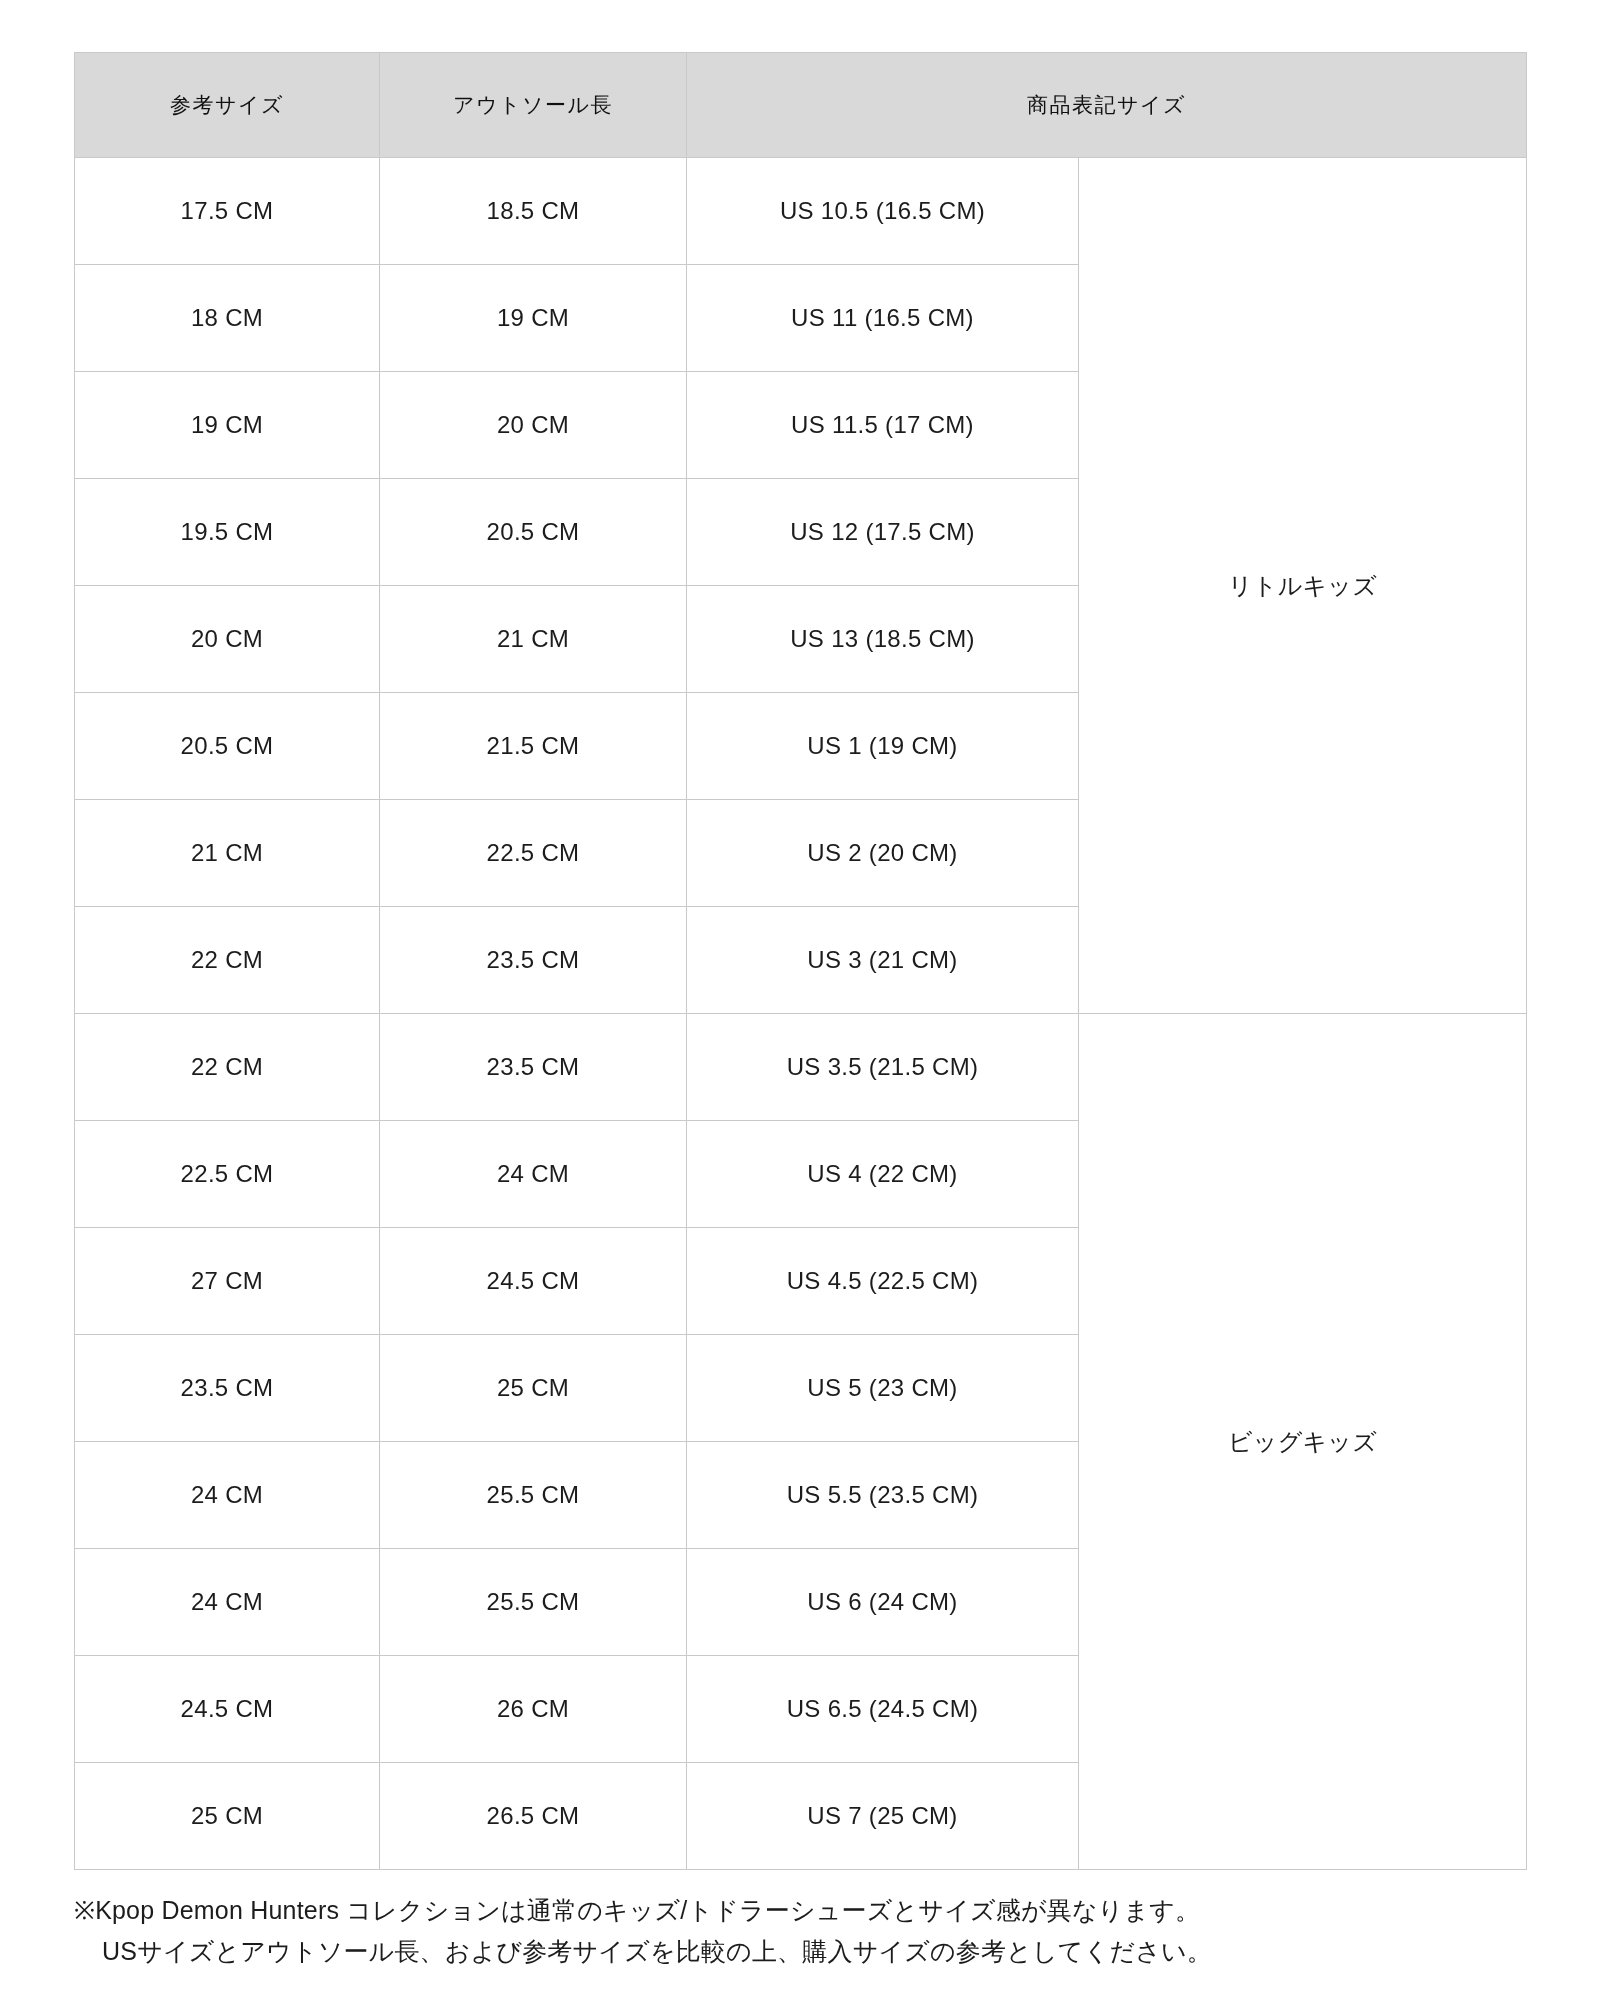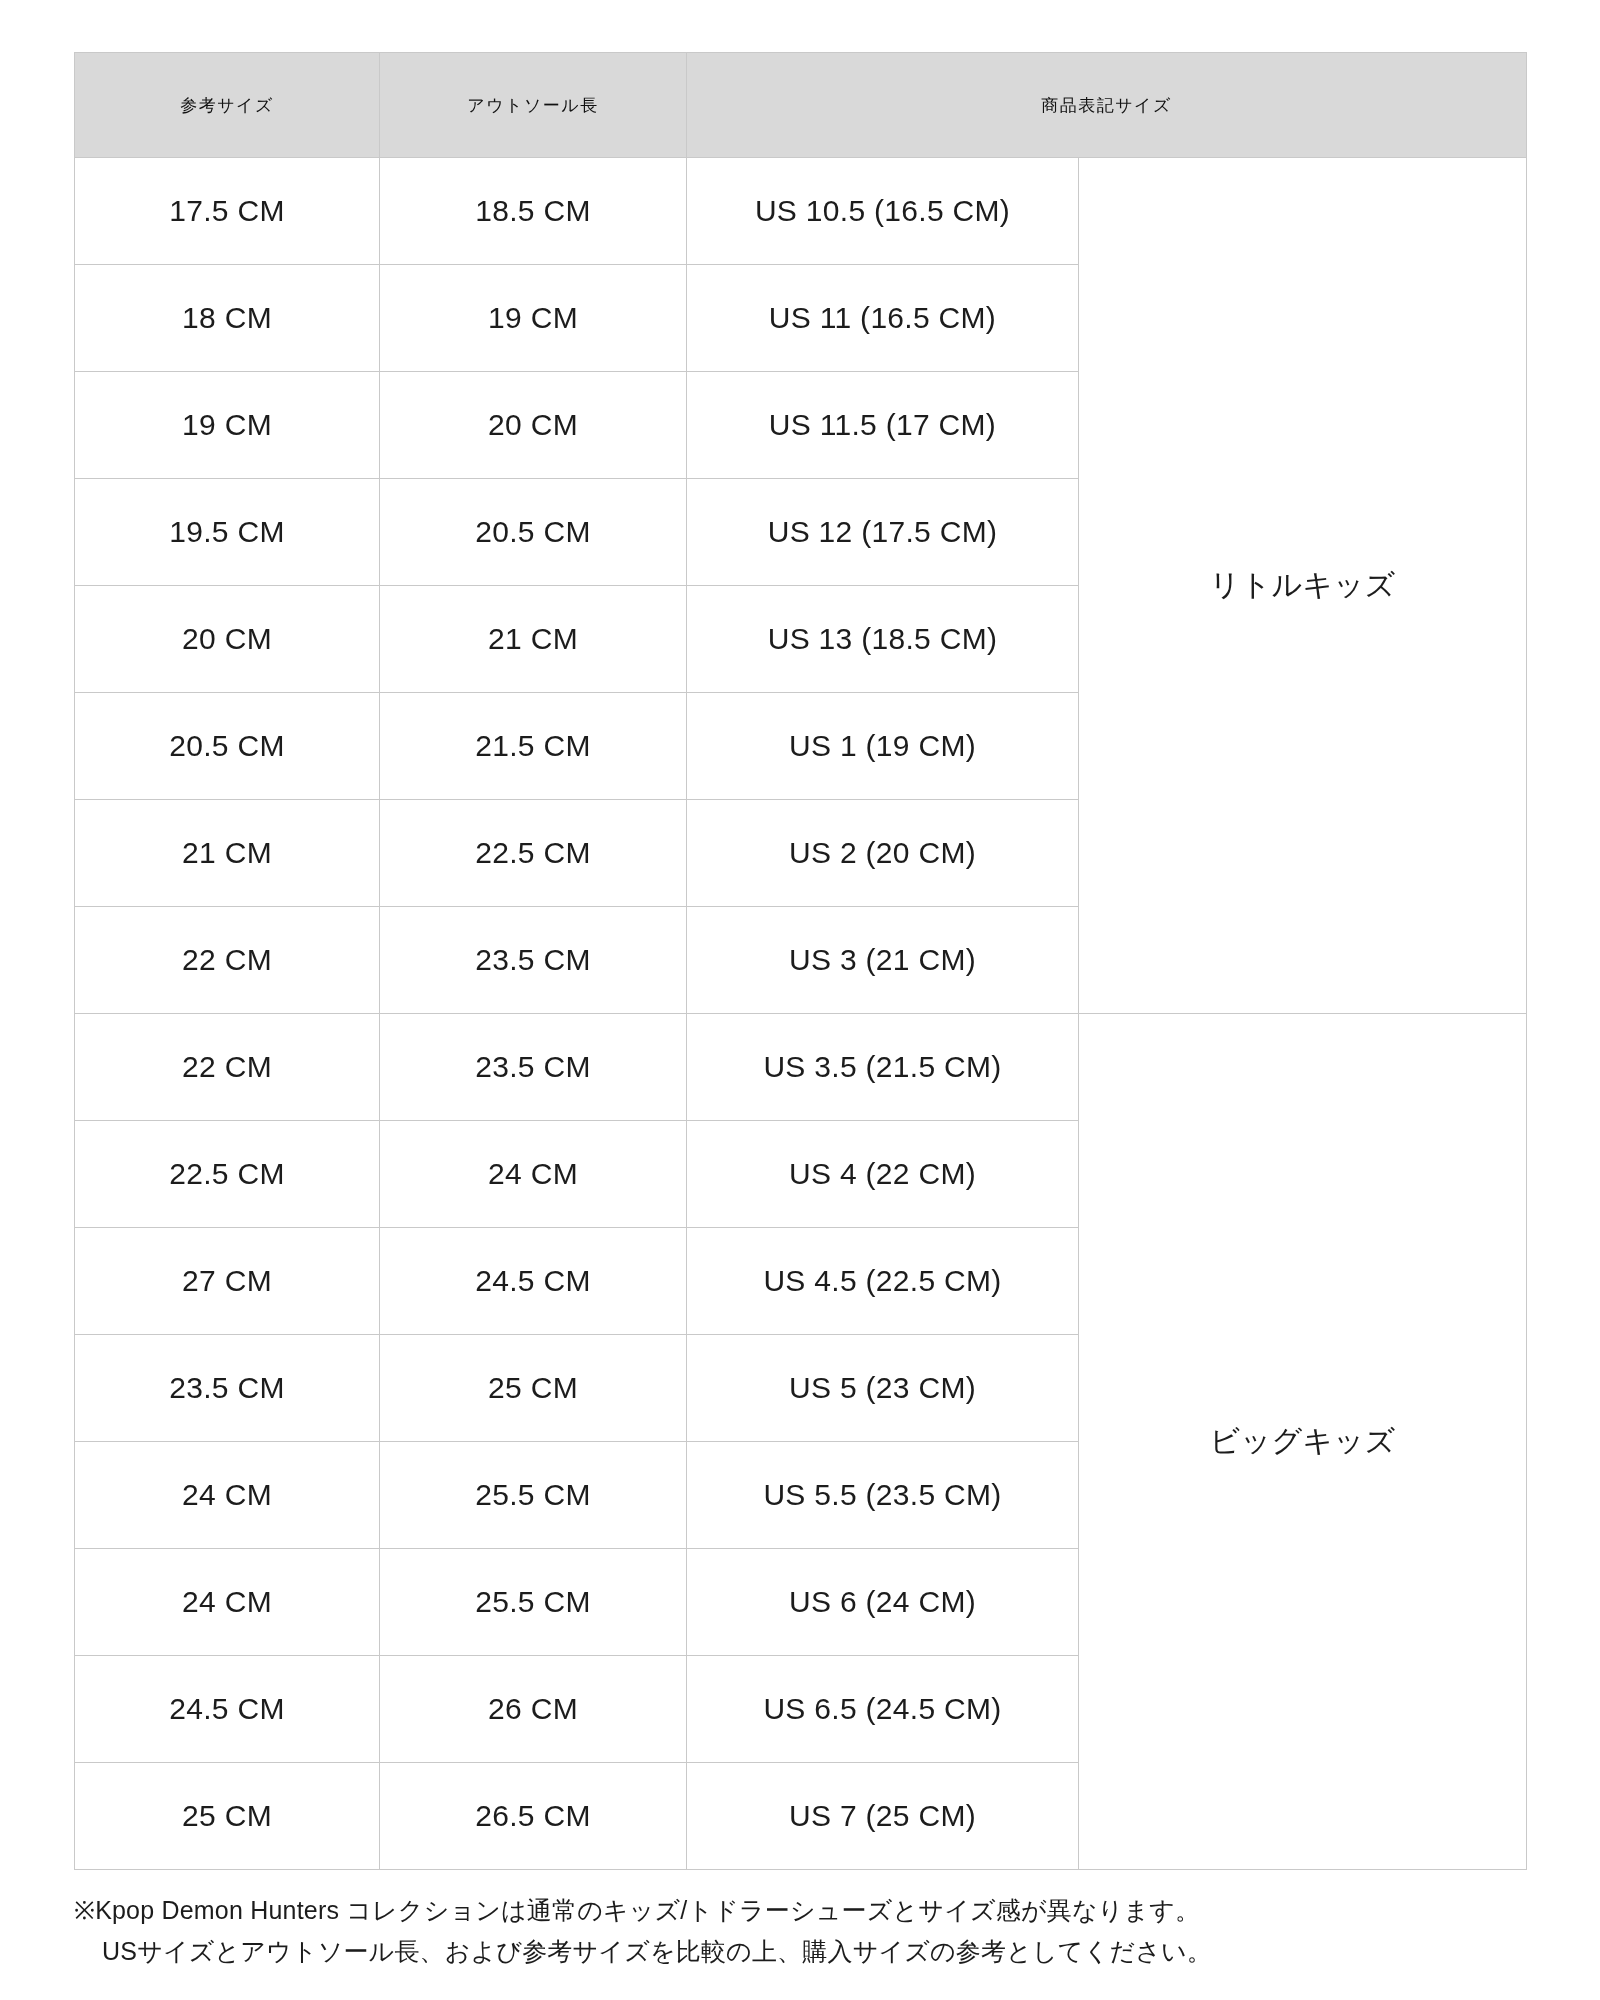--- a/index.html
+++ b/index.html
@@ -26,28 +26,28 @@
     border-collapse: collapse;
     table-layout: fixed;
     border: 1px solid #c9c9c9;
   }
   table.size-table th,
   table.size-table td {
     border: 1px solid #c9c9c9;
     text-align: center;
     vertical-align: middle;
     font-weight: normal;
-    font-size: 30px;
+    font-size: 24px;
     color: #1c1c1c;
     letter-spacing: 0.3px;
   }
   table.size-table thead th {
     background: #d9d9d9;
     height: 102px;
-    font-size: 17px;
+    font-size: 21px;
     letter-spacing: 1.5px;
     color: #111111;
   }
   table.size-table tbody td {
     height: 104px;
     background: #ffffff;
   }
   .col-ref { width: 305px; }
   .col-out { width: 307px; }
   .col-lbl { width: 392px; }

